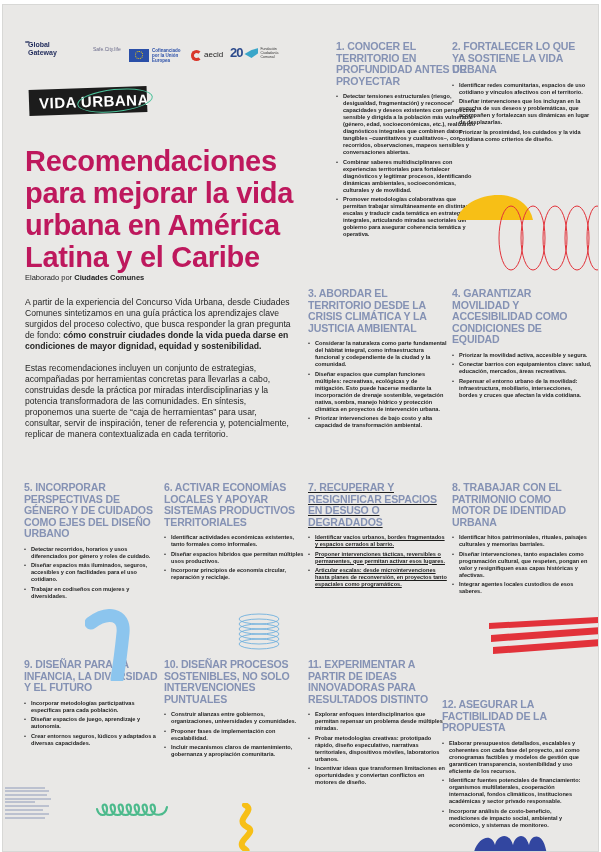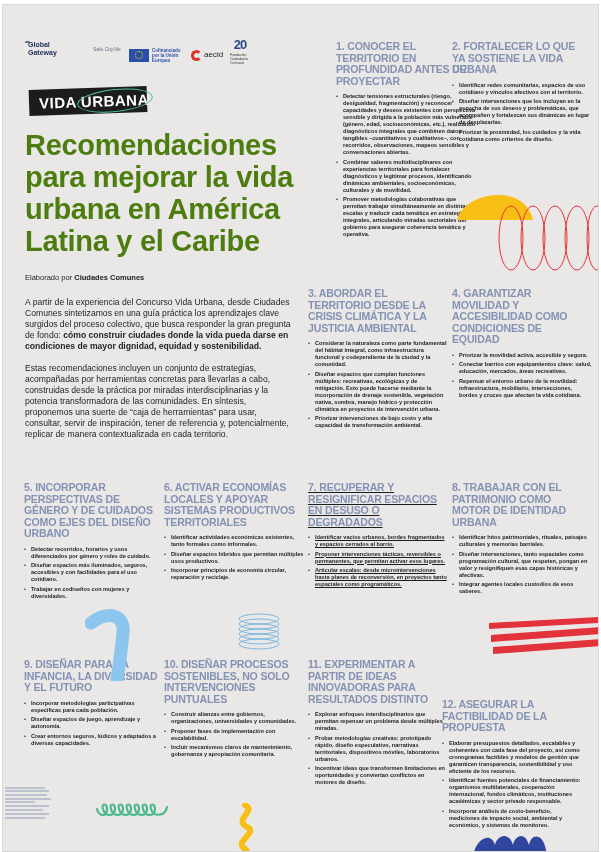--- a/index.html
+++ b/index.html
@@ -16,35 +16,35 @@
   .logo { position: absolute; top: 0; height: 22px; font-size: 6px; line-height: 6.5px; color: #3a3a5a; }
   .logo-gg { left: 3px; top: 1px; font-weight: bold; font-size: 7px; line-height: 7.5px; color: #1f2a5a; }
   .logo-gg .stars { position: absolute; left: -3px; top: -1px; color: #1f2a5a; font-size: 5px; letter-spacing: -1px; }
   .logo-sfl { left: 68px; top: 6px; font-size: 5px; color: #6b6b8b; }
   .logo-eu { left: 104px; top: 4px; display: flex; align-items: center; gap: 3px; }
   .eu-flag { width: 20px; height: 13px; background: #2a4fa8; position: relative; }
   .eu-flag::after { content: ""; position: absolute; left: 6px; top: 2.5px; width: 6px; height: 6px; border: 1px dotted #ffd400; border-radius: 50%; }
   .eu-text { font-size: 4.5px; line-height: 5px; color: #2a4fa8; font-weight: bold; width: 36px; }
   .logo-aecid { left: 166px; top: 4px; display: flex; align-items: center; gap: 2px; font-size: 8px; color: #222; }
   .aecid-mark { width: 11px; height: 11px; border-radius: 50%; border: 3px solid #d9362a; border-right-color: transparent; }
-  .logo-20 { left: 205px; top: 2px; display: flex; align-items: center; gap: 2px; flex-direction: column; }
+  .logo-20 { left: 205px; top: 2px; display: flex; align-items: center; gap: 2px; }
   .logo-20 .n20 { font-size: 13px; font-weight: bold; color: #2c4a8c; letter-spacing: -1px; }
   .logo-20 .wing { width: 14px; height: 10px; background: #3aa6c9; clip-path: polygon(0 60%, 50% 20%, 100% 0, 100% 50%, 50% 100%); }
   .logo-20 .txt { font-size: 3.5px; line-height: 4px; color: #333; width: 20px; }
 
   .brand-tag {
     position: absolute; left: 26px; top: 83px; width: 118px; height: 26px;
     background: #1c1c1c; transform: rotate(-2deg);
     color: #ffffff; font-weight: bold; font-size: 15px; letter-spacing: 0.5px;
     display: flex; align-items: center; padding-left: 10px;
   }
   .brand-tag .u { position: relative; margin-left: 4px; }
   .brand-tag .u::after { content: ""; position: absolute; left: -4px; top: -3px; right: -4px; bottom: -3px; border: 1.5px solid #4cc19a; border-radius: 50%; transform: rotate(-4deg); }
 
-  .title { position: absolute; left: 22px; top: 124px; width: 280px; font-size: 29px; font-weight: bold; line-height: 32px; color: #4d7c0f; letter-spacing: -0.3px; }
+  .title { position: absolute; left: 22px; top: 140px; width: 280px; font-size: 29px; font-weight: bold; line-height: 32px; color: #be185d; letter-spacing: -0.3px; }
   .byline { position: absolute; left: 22px; top: 268px; font-size: 7.5px; color: #222; }
   .byline b { font-weight: bold; }
   .intro { position: absolute; left: 22px; top: 292px; width: 270px; font-size: 8.6px; line-height: 11px; color: #252525; }
   .intro p { margin-bottom: 11px; }
   .intro b { font-weight: bold; }
 
   .card { position: absolute; width: 140px; }
   .card h2 {
     font-family: "Liberation Sans", sans-serif;
     font-weight: bold; font-size: 11.5px; line-height: 11.5px;

